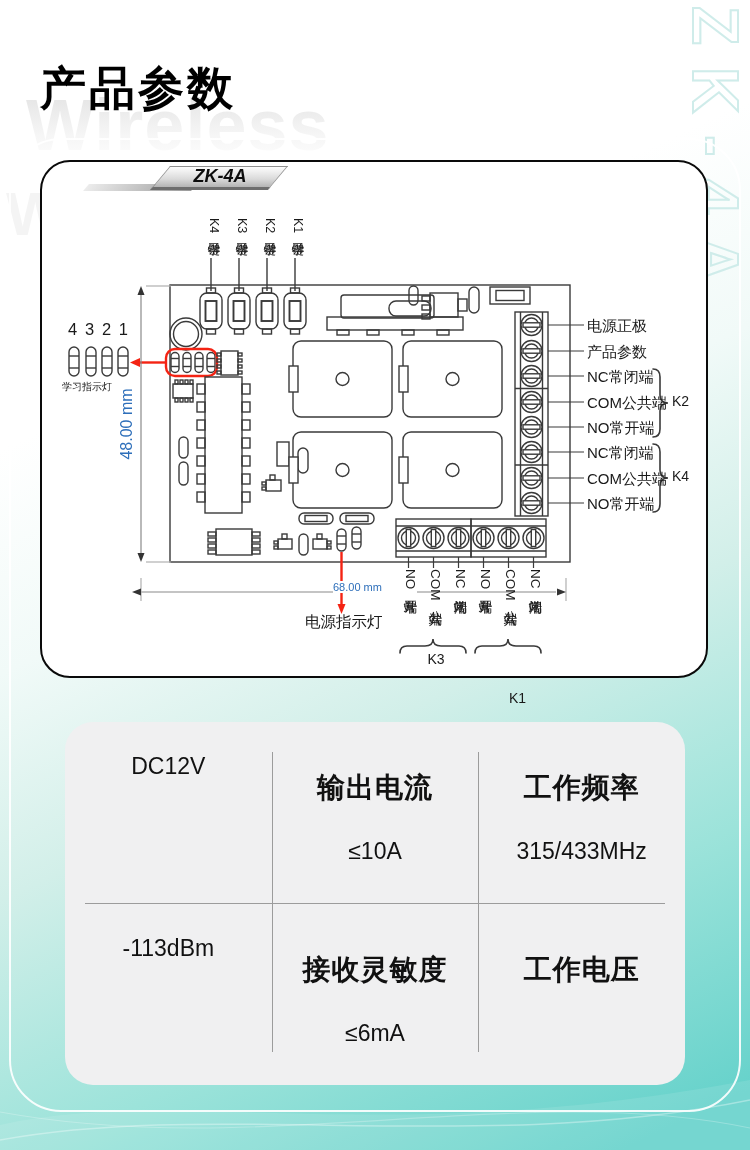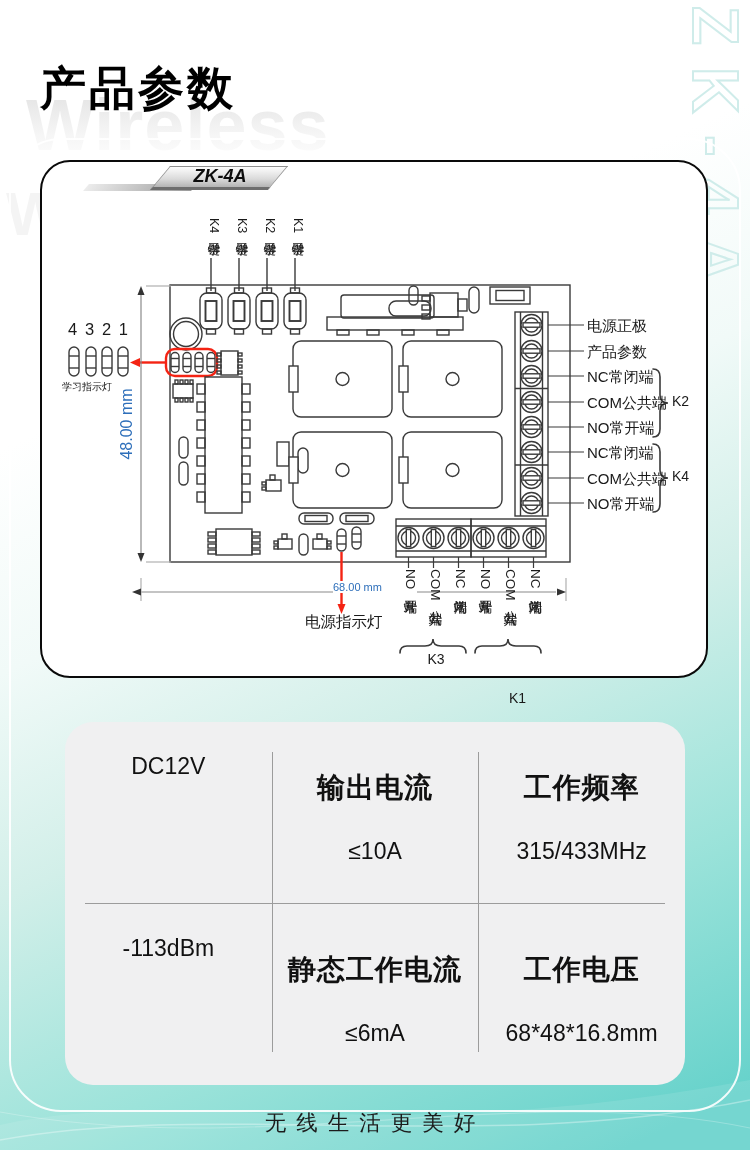--- a/index.html
+++ b/index.html
@@ -447,27 +447,25 @@
       <div class="spec-value">≤10A</div>
     </div>
     <div class="spec-cell">
       <div class="spec-name">工作频率</div>
       <div class="spec-value">315/433MHz</div>
     </div>
     <div class="spec-cell">
       <div class="spec-value">-113dBm</div>
     </div>
     <div class="spec-cell">
-      <div class="spec-name">静态工作电流</div>
+      <div class="spec-name">接收灵敏度</div>
       <div class="spec-value">≤6mA</div>
     </div>
     <div class="spec-cell">
       <div class="spec-name">工作电压</div>
-      <div class="spec-value">68*48*16.8mm</div>
     </div>
   </div>
   <div class="abs v-div" style="left:271.7px"></div>
   <div class="abs v-div" style="left:478.3px"></div>
   <div class="abs h-div"></div>
 
-  <div class="abs footer">无线生活更美好</div>
 
 </div>
 
 </body></html>

